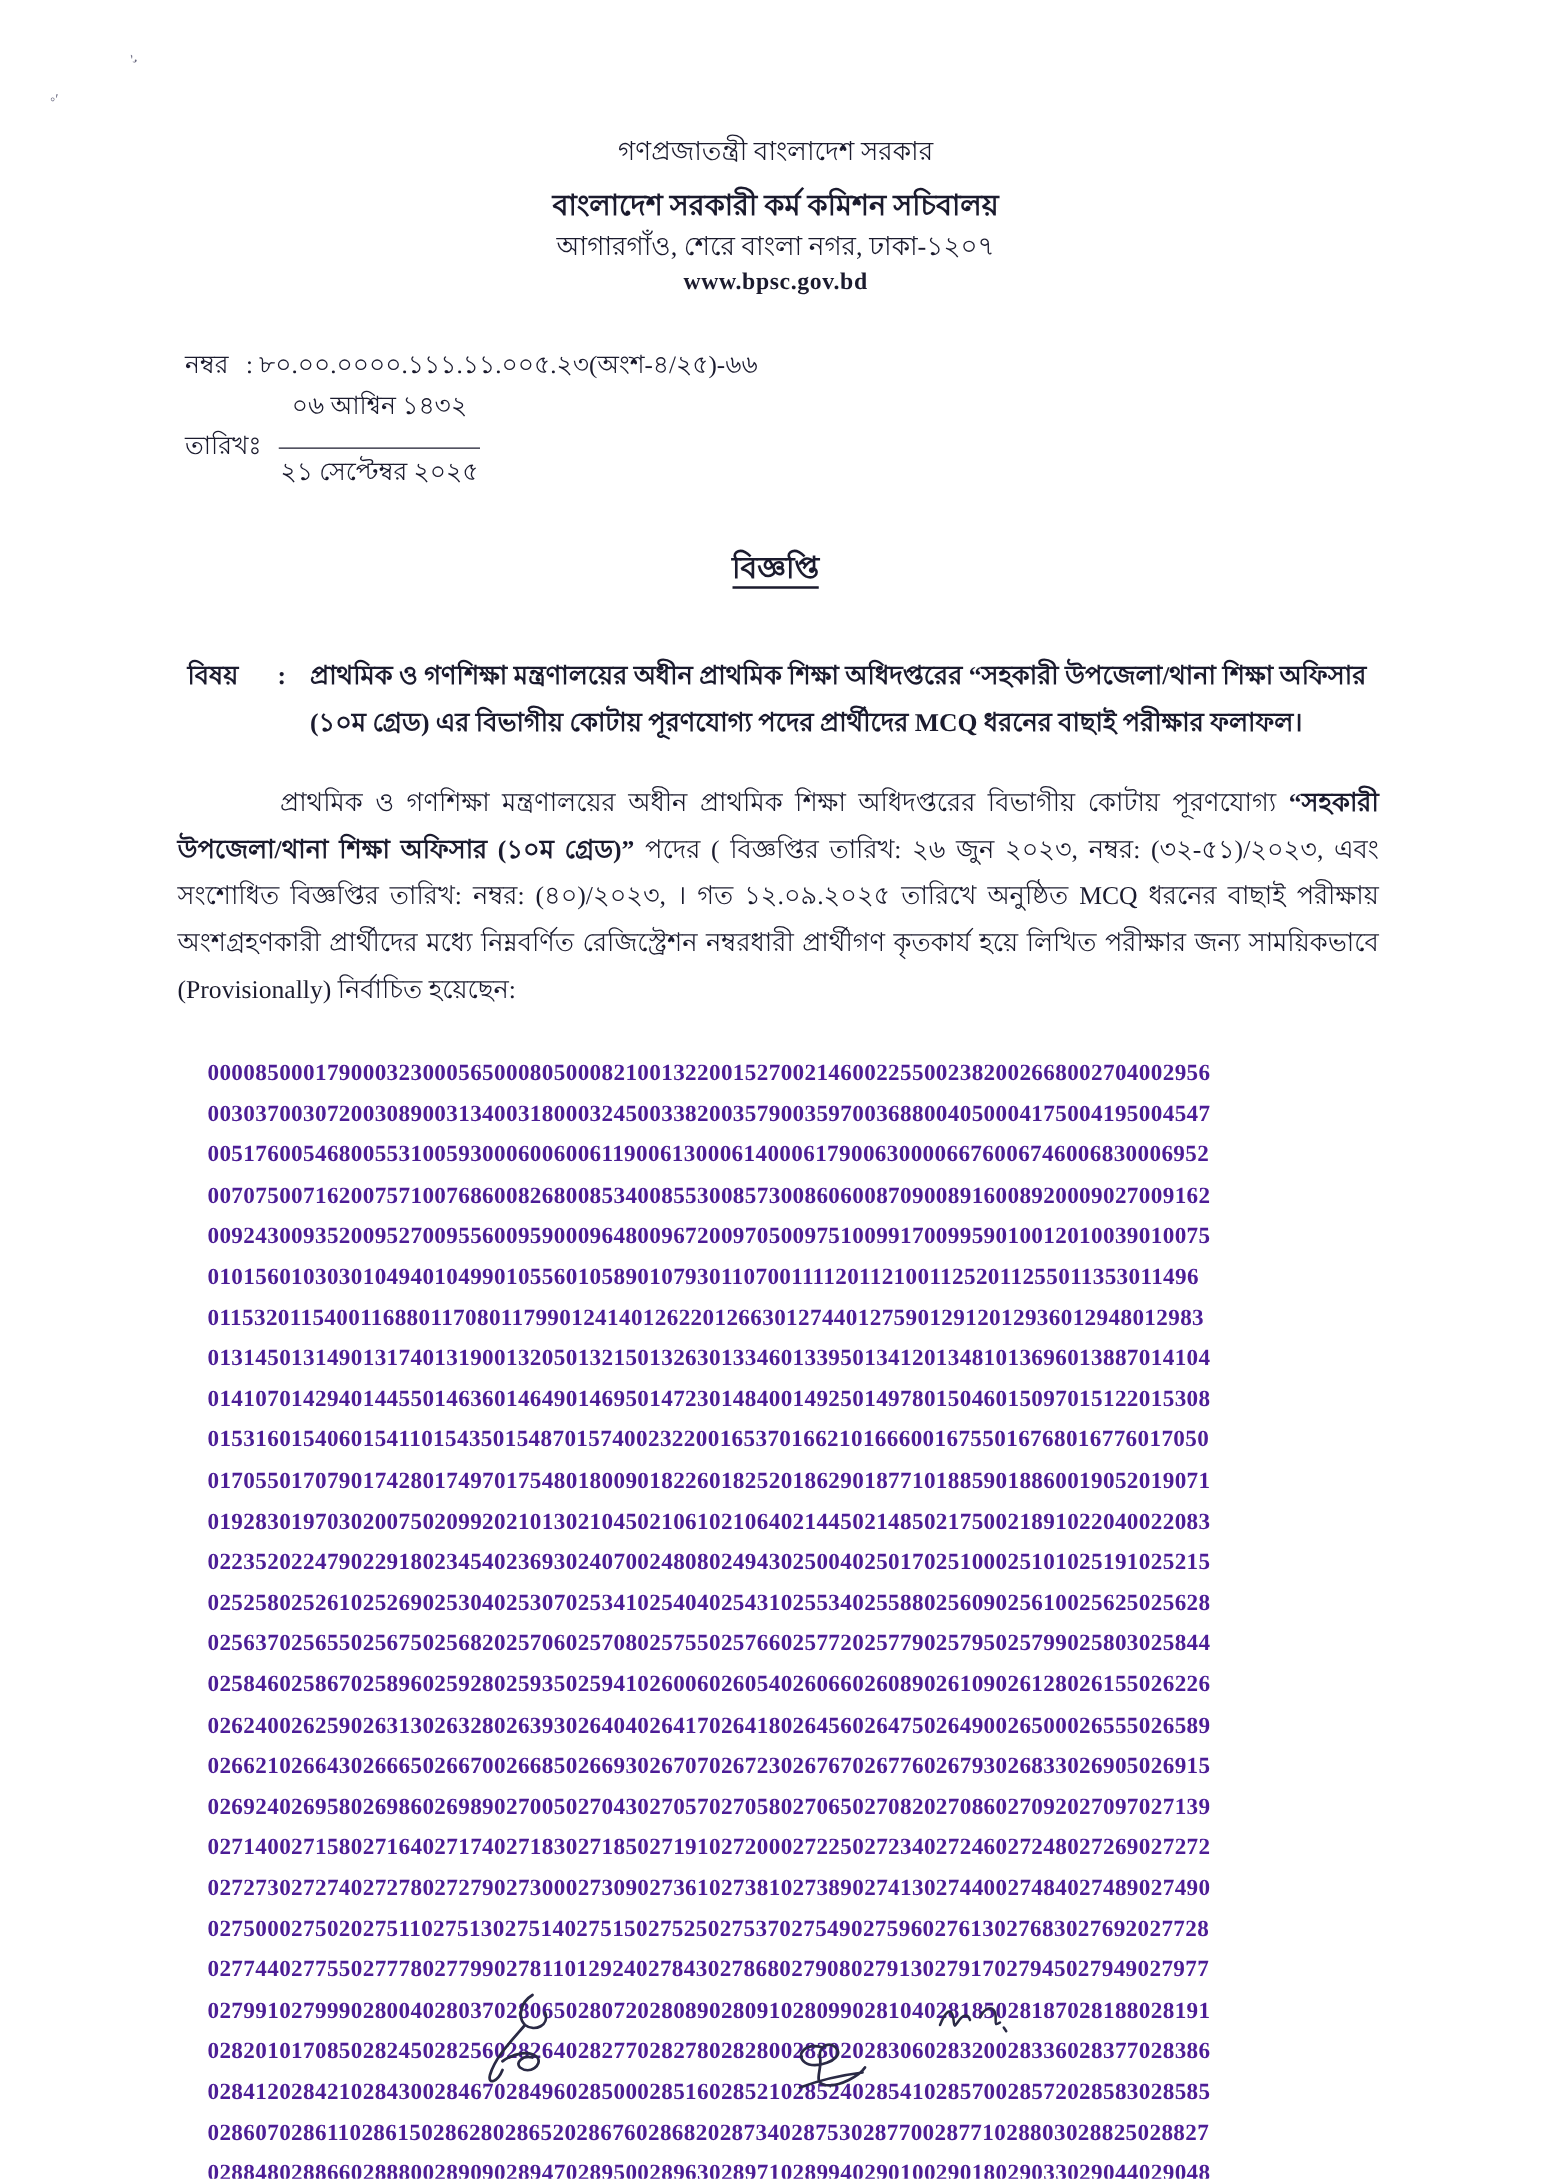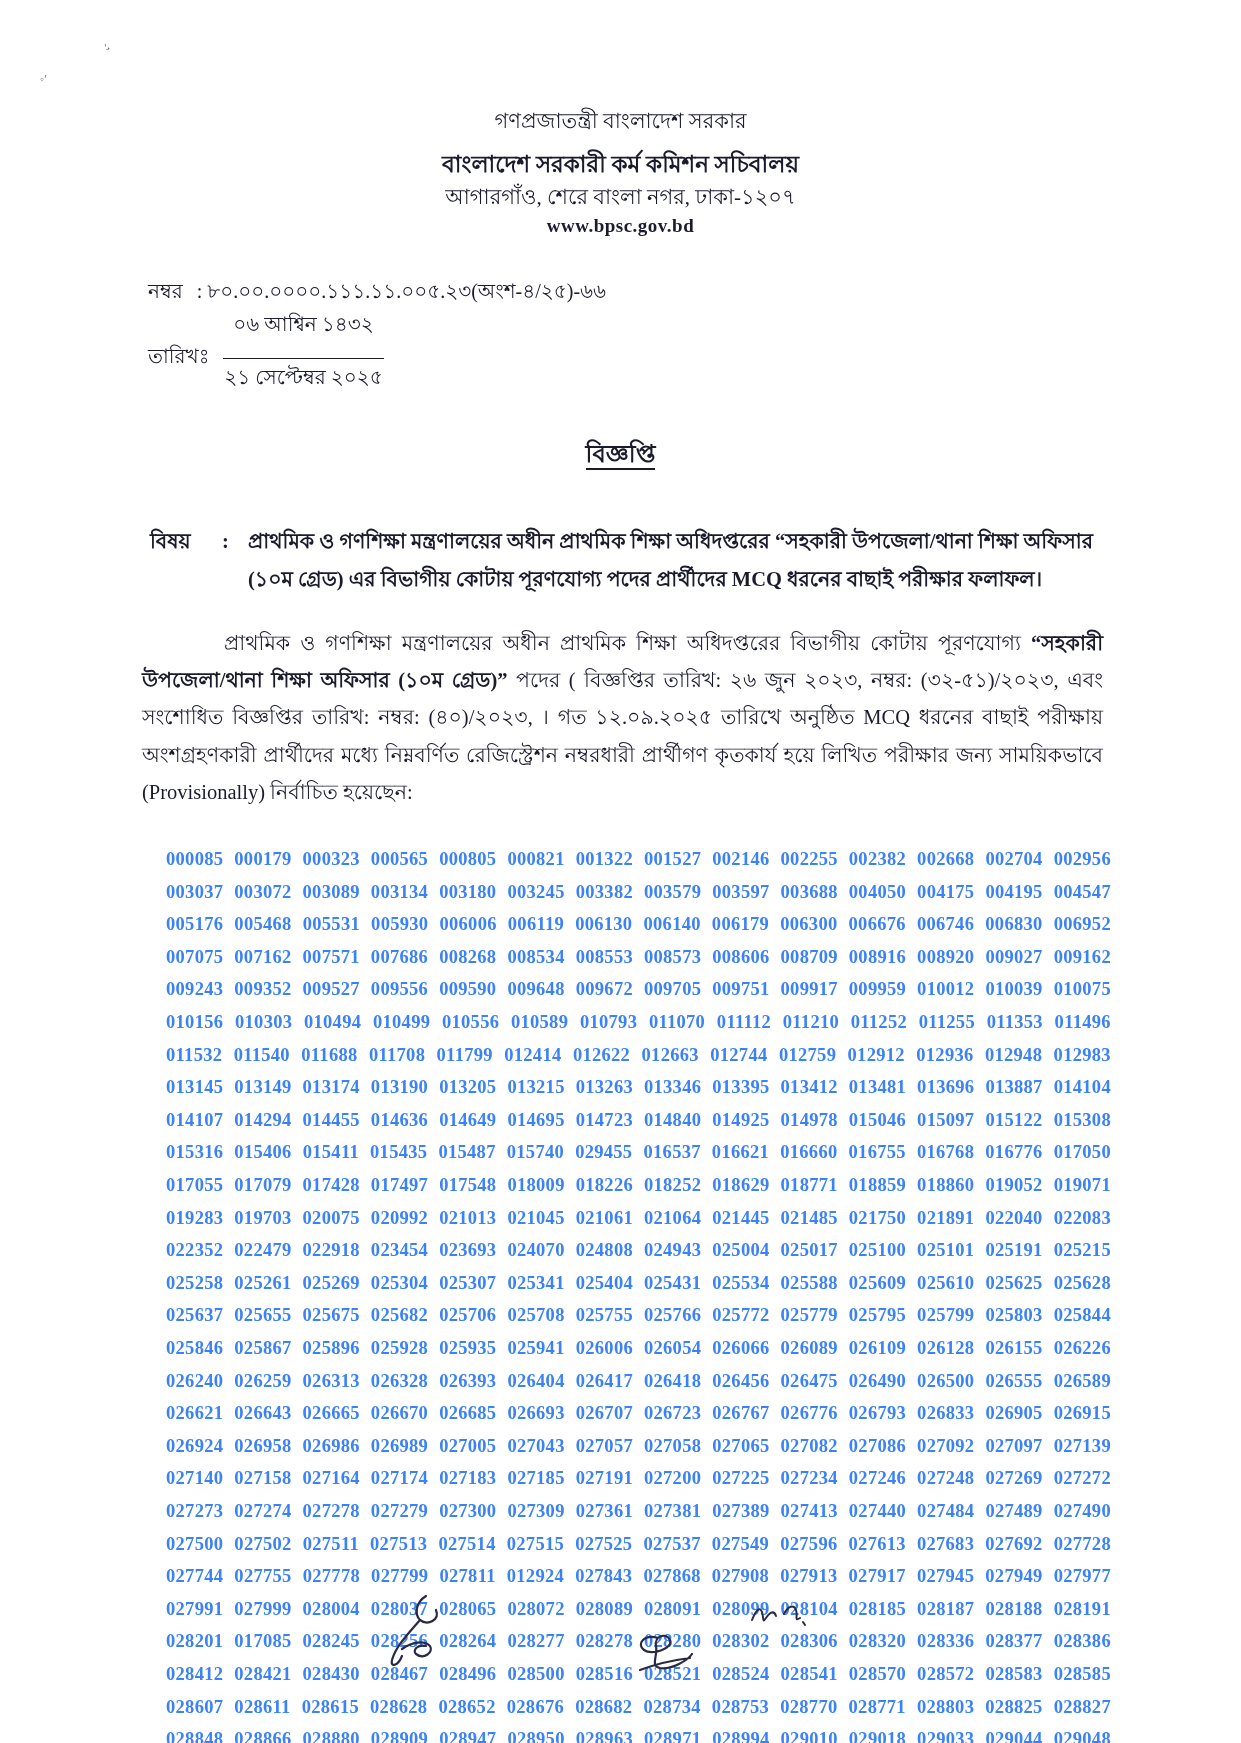--- a/index.html
+++ b/index.html
@@ -54,25 +54,25 @@
   .body-par {
     margin: 26px 138px 0 142px;
     font-size: 20.5px; line-height: 1.82;
     text-align: justify; text-indent: 82px;
   }
   .body-par .b { font-weight: 700; }
 
   
   .rolls { margin: 32px 130px 0 166px; }
   .roll-row {
-    display: flex; justify-content: space-between;
+    display: flex; 
     font-size: 18.5px; font-weight: 700;
     line-height: 32.6px;
     font-family: "Liberation Serif", "DejaVu Serif", serif;
-    color: #3b82f6;
+    color: #4c1d95;
     letter-spacing: .3px;
   }
 
   
   .sig { position: absolute; }
   .sig svg { display: block; }
   .pencil { position: absolute; color: #6a6a80; }
 </style>
 </head>
 <body>
@@ -259,21 +259,21 @@
         <span>015122</span>
         <span>015308</span>
       </div>
       <div class="roll-row">
         <span>015316</span>
         <span>015406</span>
         <span>015411</span>
         <span>015435</span>
         <span>015487</span>
         <span>015740</span>
-        <span>029455</span>
+        <span>023220</span>
         <span>016537</span>
         <span>016621</span>
         <span>016660</span>
         <span>016755</span>
         <span>016768</span>
         <span>016776</span>
         <span>017050</span>
       </div>
       <div class="roll-row">
         <span>017055</span>

